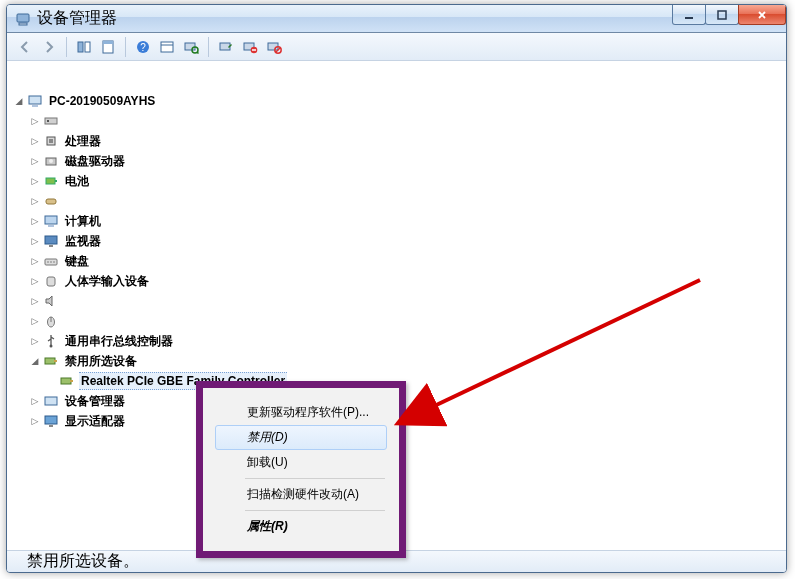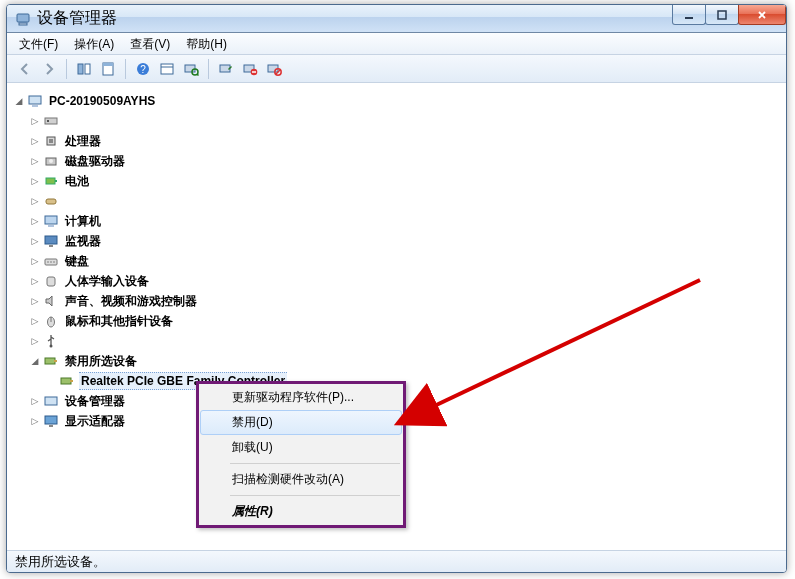--- a/index.html
+++ b/index.html
@@ -67,36 +67,36 @@
   }
   .node-icon { width:16px; height:16px; margin-right:4px; display:inline-flex; align-items:center; justify-content:center; }
   .label { padding: 1px 2px; font-weight: bold; }
   .sel .label {
     border-top: 1px dotted #7aa2d6; border-bottom: 1px dotted #7aa2d6;
     background: #e6f0fb;
   }
 
   .ctxmenu {
     position:absolute; left:196px; top:381px; width:210px;
-    background:#f2f2f2; border:3px solid #701a75; box-shadow: 2px 2px 4px rgba(0,0,0,0.25);
-    padding:1px; font-size:12px; z-index: 10;
+    background:#f2f2f2; border:7px solid #701a75; box-shadow: 2px 2px 4px rgba(0,0,0,0.25);
+    padding:12px; font-size:12px; z-index: 10;
   }
   .ctxmenu .gutter { position:absolute; left:2px; top:2px; bottom:2px; width:26px; background:#f2f2f2; }
   .ctxitem { position:relative; padding:4px 18px 4px 32px; cursor:default; }
   .ctxitem:hover, .ctxitem.h {
     background: linear-gradient(to bottom,#eef5fe,#dcebfb);
-    border:1px solid #aecff7; border-radius:3px; padding:3px 17px 3px 31px;
+    border:1px solid #aecff7; border-radius:3px; padding:3px 17px 3px 31px;font-style:italic;
   }
   .ctxitem.bold { font-weight: bold; font-style: italic; }
   .ctxsep { height:1px; background:#d0d0d0; margin:3px 2px 3px 30px; }
 
   .status { position:absolute; left:0; right:0; bottom:0; height:22px;
     background: linear-gradient(to bottom,#f4f8fd,#e2ecf7);
-    border-top:1px solid #c6d3e3; font-size:13px; display:flex; align-items:center;
-    padding-left:8px;
+    border-top:1px solid #c6d3e3; font-size:16px; display:flex; align-items:center;
+    padding-left:20px;
   }
 
   .arrow {
     position: absolute; z-index: 20; pointer-events: none;
   }
 </style>
 </head>
 <body>
 
 <div class="window">
@@ -121,26 +121,20 @@
           </svg>
         </div>
       <div class="winbtn close">
           <svg width="10" height="10">
             <path d="M2 2 L8 8 M8 2 L2 8" stroke="#fff" stroke-width="1.8"></path>
           </svg>
         </div>
     </div>
   </div>
 
-  <div class="menubar">
-    <div class="menuitem">文件(F)</div>
-    <div class="menuitem">操作(A)</div>
-    <div class="menuitem">查看(V)</div>
-    <div class="menuitem">帮助(H)</div>
-  </div>
 
   <div class="toolbar">
     <div class="tbtn">
         <svg width="16" height="16">
           <path d="M10 3 L5 8 L10 13" fill="none" stroke="#8a9bad" stroke-width="2"></path>
         </svg>
       </div>
     <div class="tbtn">
         <svg width="16" height="16">
           <path d="M6 3 L11 8 L6 13" fill="none" stroke="#8a9bad" stroke-width="2"></path>
@@ -323,44 +317,43 @@
       </div>
 
       <div class="row">
         <span class="indent" style="width:16px"></span>
         <span class="expander">▷</span>
         <span class="node-icon">
             <svg width="16" height="16">
               <path d="M3 6h3l3-3v10l-3-3H3z" fill="#ccc" stroke="#666"></path>
             </svg>
           </span>
-        <span class="label">声音、视频和游戏控制器</span>
       </div>
 
       <div class="row">
         <span class="indent" style="width:16px"></span>
         <span class="expander">▷</span>
         <span class="node-icon">
             <svg width="16" height="16">
               <ellipse cx="8" cy="9" rx="3.5" ry="5" fill="#ddd" stroke="#777"></ellipse>
               <line x1="8" y1="4" x2="8" y2="9" stroke="#777"></line>
             </svg>
           </span>
-        <span class="label">鼠标和其他指针设备</span>
       </div>
 
       <div class="row">
         <span class="indent" style="width:16px"></span>
         <span class="expander">▷</span>
         <span class="node-icon">
             <svg width="16" height="16">
               <path d="M8 2v10M8 4l3 2M8 6l-3 2" stroke="#555" stroke-width="1.3" fill="none"></path>
               <circle cx="8" cy="13" r="1.5" fill="#555"></circle>
             </svg>
           </span>
+        <span class="label">通用串行总线控制器</span>
       </div>
 
       <div class="row">
         <span class="indent" style="width:16px"></span>
         <span class="expander">◢</span>
         <span class="node-icon">
             <svg width="16" height="16">
               <rect x="2" y="5" width="10" height="6" fill="#9cc06a" stroke="#4d7a2a"></rect>
               <rect x="11" y="7" width="3" height="2" fill="#caa24a"></rect>
             </svg>

